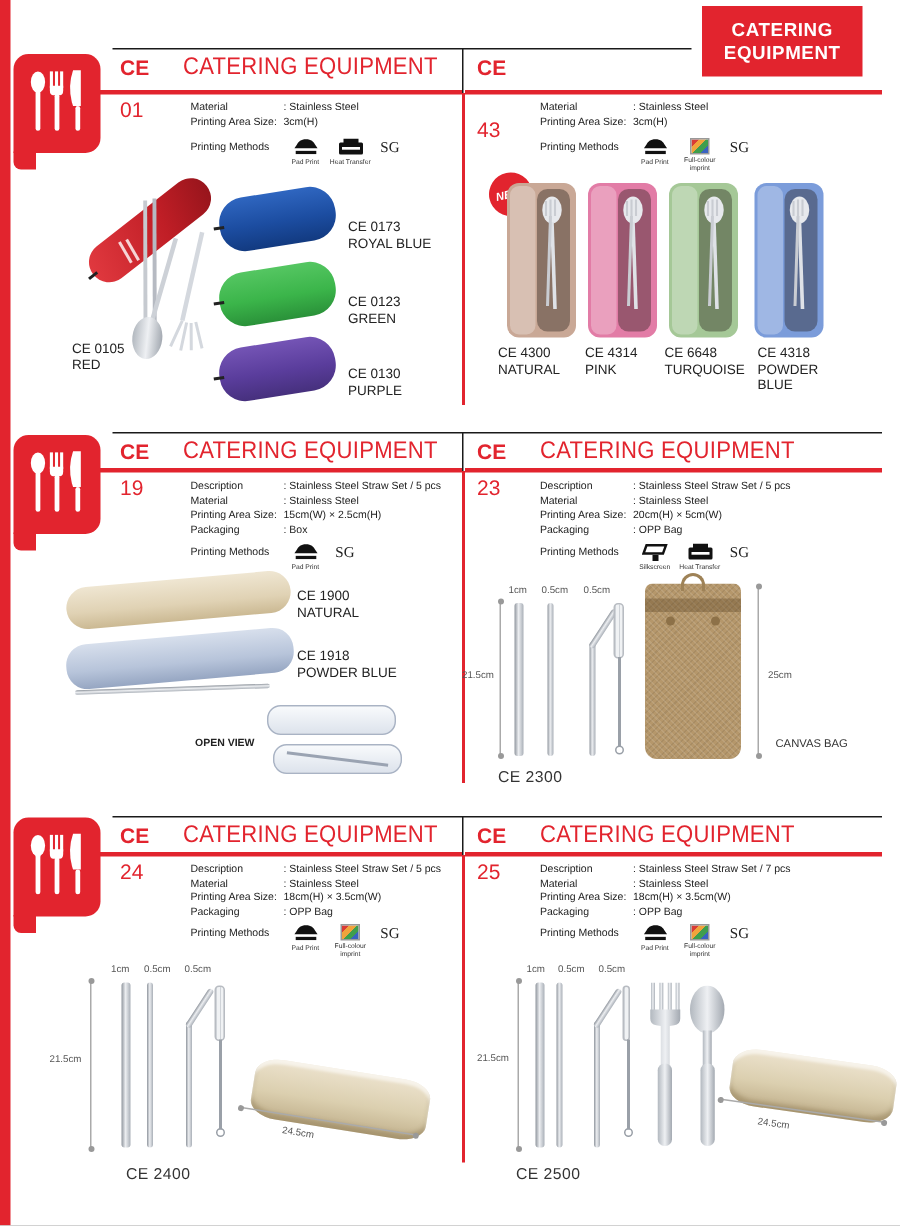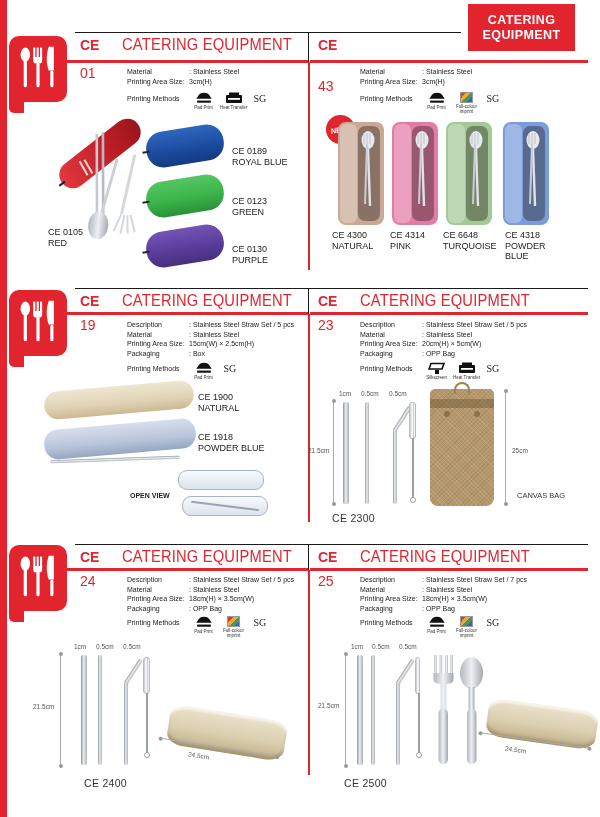--- a/index.html
+++ b/index.html
@@ -217,21 +217,21 @@
     <ellipse cx="18" cy="94" rx="10" ry="14" fill="url(#silv)"></ellipse>
     <line x1="47" y1="20" x2="40" y2="80" stroke="#d4d8de" stroke-width="3"></line>
     <path d="M40 80 l-6 18 M43 81 l-2 19 M46 81 l2 18 M49 80 l6 17" stroke="#d4d8de" stroke-width="2" fill="none"></path>
   </svg>
   <div class="abs prod-label" style="left:48px;top:227px">
     <span style="display:block">CE 0105</span>
     <span style="display:block">RED</span>
   </div>
   <div class="abs pouch" style="left:146px;top:128px;width:78px;height:36px;transform:rotate(-9deg);background:linear-gradient(180deg,#2f66c0,#1c4da1 55%,#123a80)"></div>
   <div class="abs prod-label" style="left:232px;top:146px;width:75px">
-    <span style="display:block">CE 0189</span>
+    <span style="display:block">CE 0173</span>
     <span style="display:block">ROYAL BLUE</span>
   </div>
   <div class="abs pouch" style="left:146px;top:178px;width:78px;height:36px;transform:rotate(-9deg);background:linear-gradient(180deg,#55c662,#3bb54a 55%,#2a9139)"></div>
   <div class="abs prod-label" style="left:232px;top:196px;width:75px">
     <span style="display:block">CE 0123</span>
     <span style="display:block">GREEN</span>
   </div>
   <div class="abs pouch" style="left:146px;top:228px;width:78px;height:36px;transform:rotate(-9deg);background:linear-gradient(180deg,#7454b5,#5a3d9c 55%,#46307d)"></div>
   <div class="abs prod-label" style="left:232px;top:244px;width:75px">
     <span style="display:block">CE 0130</span>

